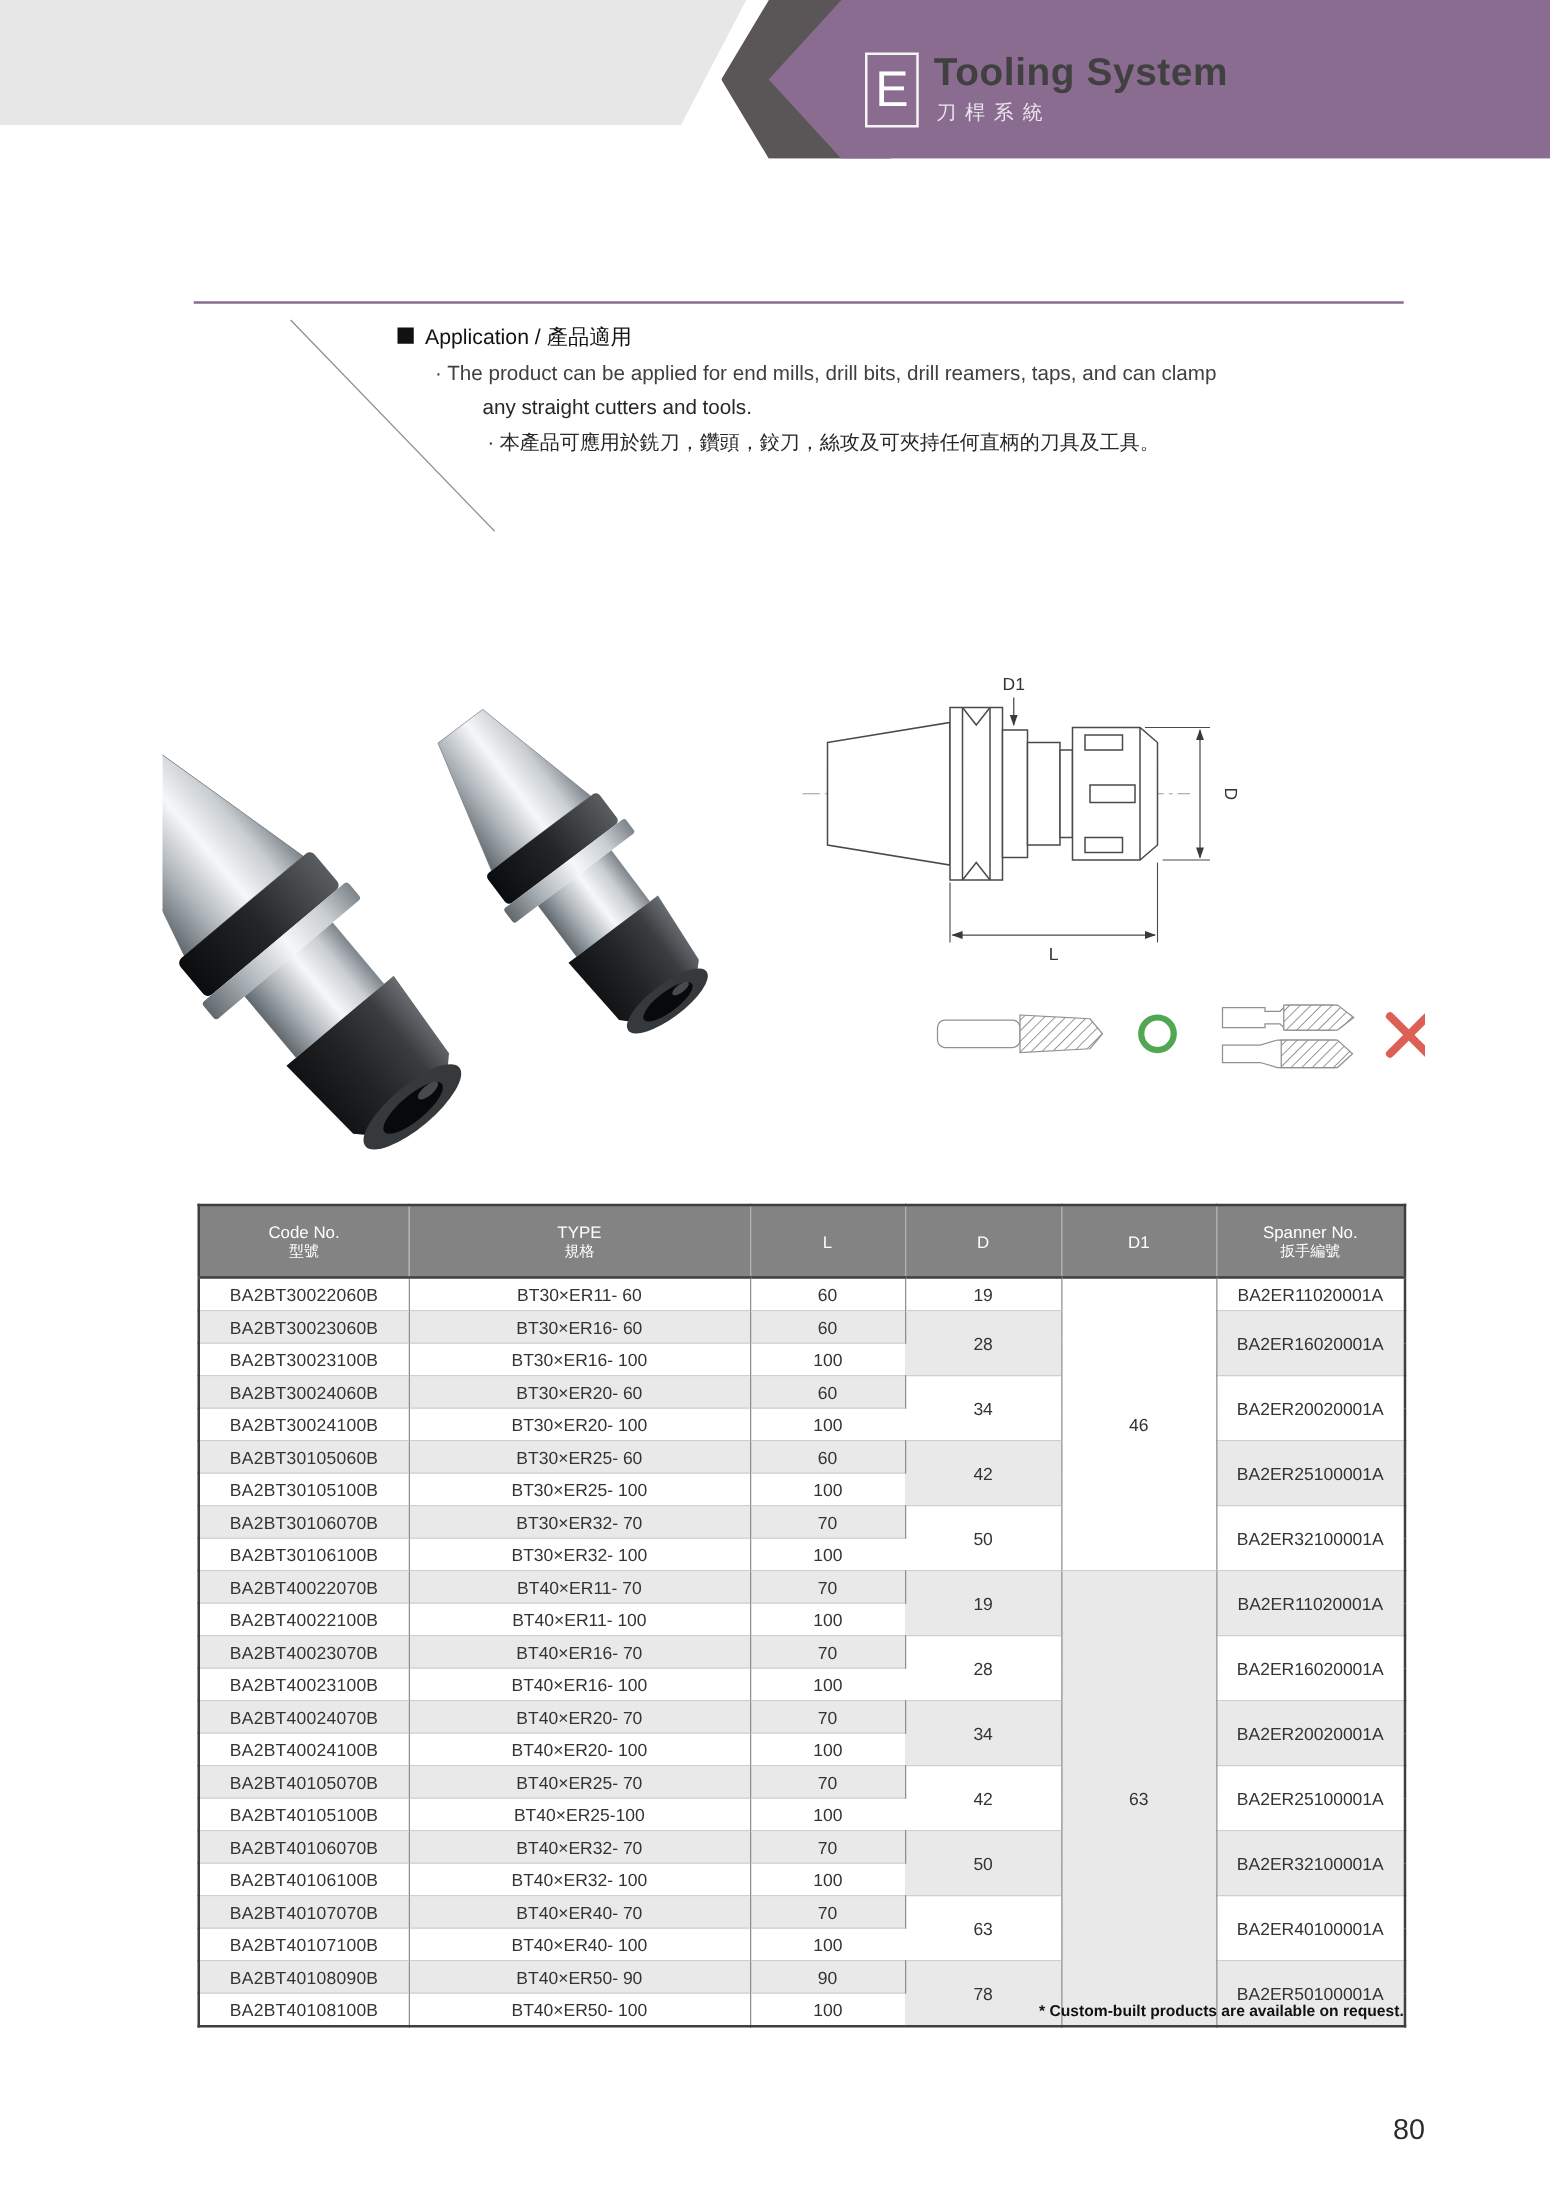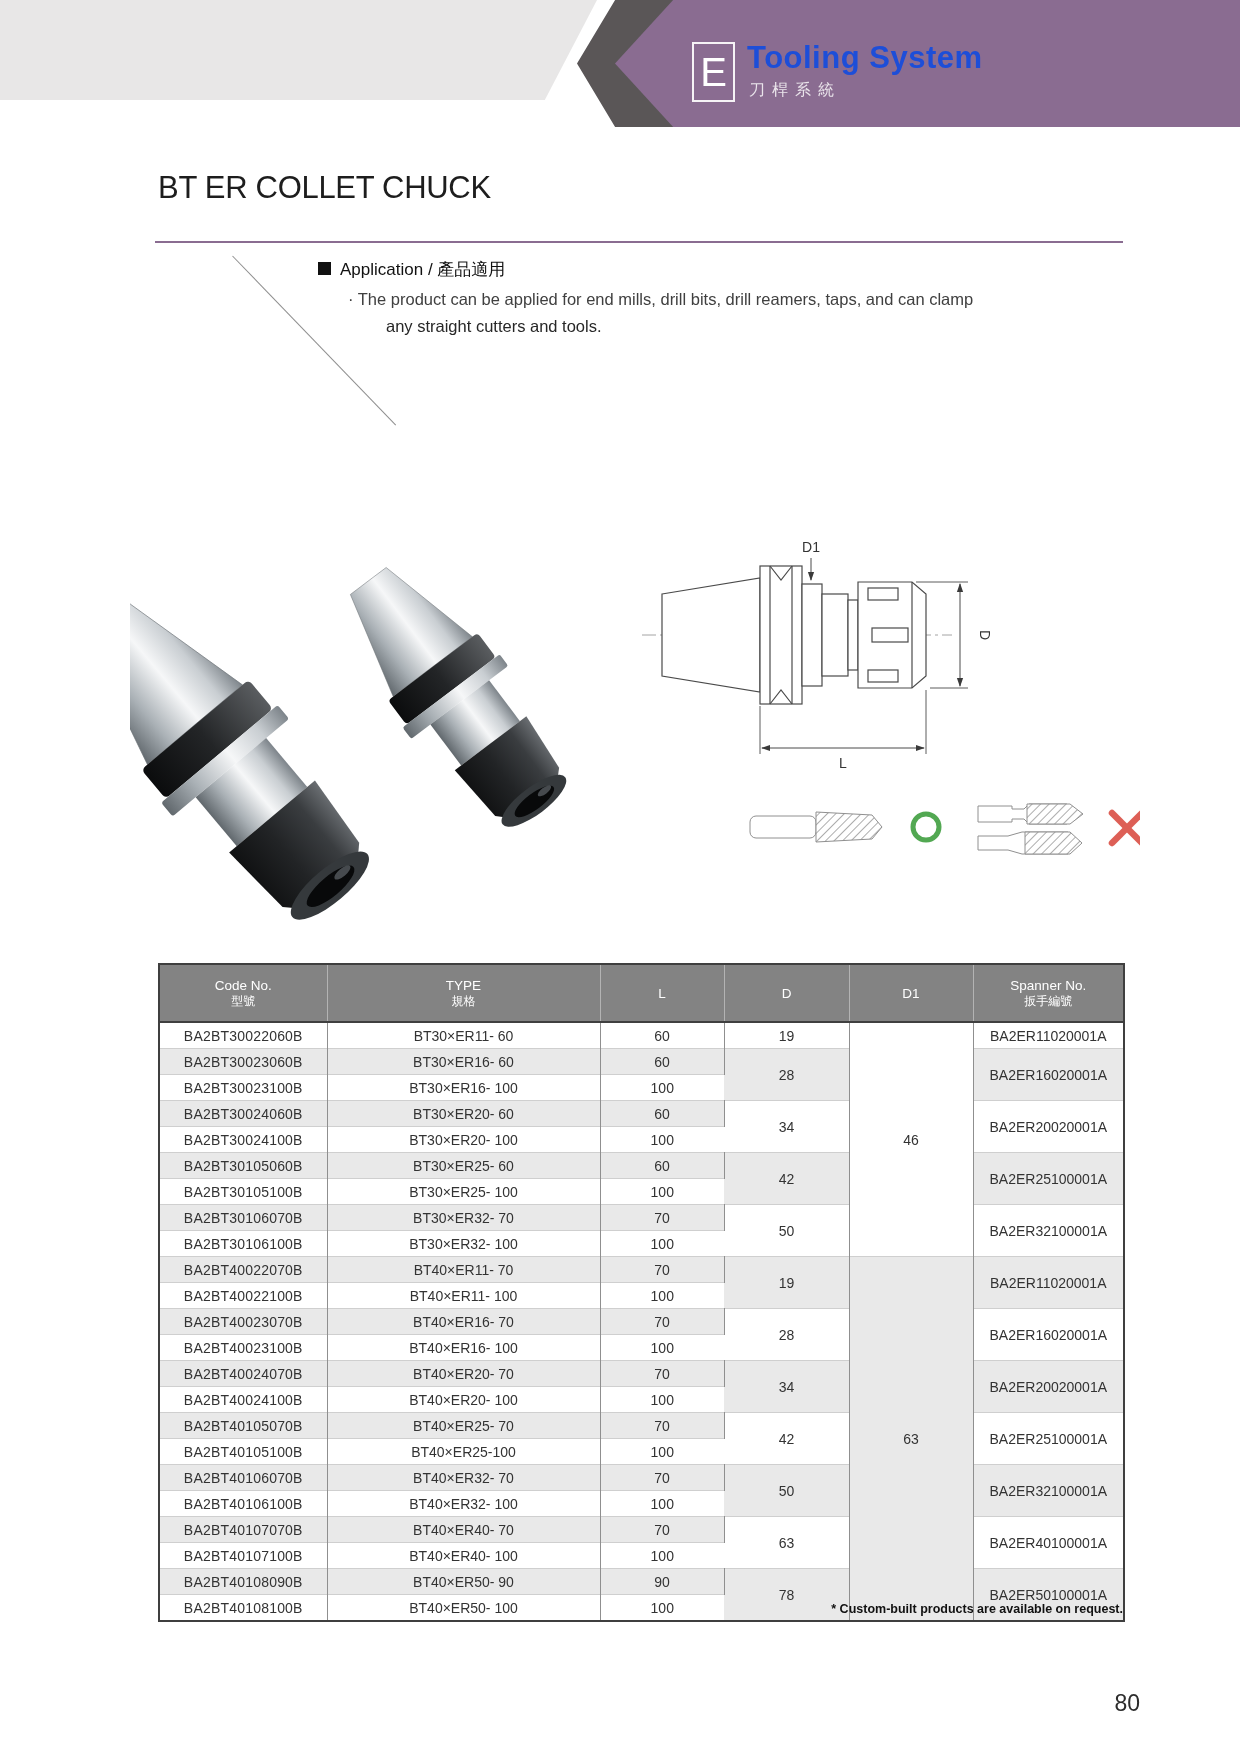--- a/index.html
+++ b/index.html
@@ -8,21 +8,21 @@
   
   .hdr{position:absolute;left:0;top:0;width:1240px;height:127px;}
   .hdr-gray{position:absolute;left:0;top:0;width:600px;height:100px;background:#e8e7e7;
             clip-path:polygon(0 0,99.5% 0,90.8% 100%,0 100%);}
   .hdr-dark{position:absolute;left:577px;top:0;width:136px;height:127px;background:#5a5657;
             clip-path:polygon(28% 0,100% 0,52% 50%,100% 100%,28% 100%,0 50%);}
   .hdr-purple{position:absolute;left:615px;top:0;width:625px;height:127px;background:var(--accent,#8a6c91);
             clip-path:polygon(9.3% 0,100% 0,100% 100%,9.3% 100%,0 50%);}
   .e-box{position:absolute;left:692px;top:42px;width:39px;height:56px;border:2px solid rgba(255,255,255,.92);
          display:flex;align-items:center;justify-content:center;color:#fff;font-size:40px;font-weight:400;}
-  .hdr-title{position:absolute;left:747px;top:40px;font-size:31px;font-weight:bold;color:#1d4ed8;letter-spacing:.5px;}
+  .hdr-title{position:absolute;left:747px;top:40px;font-size:31px;font-weight:bold;color:#404040;letter-spacing:.5px;}
   .hdr-sub{position:absolute;left:749px;top:80px;font-size:16px;color:rgba(255,255,255,.82);letter-spacing:7px;}
   
   .product-title{position:absolute;left:158px;top:170px;font-size:31px;font-weight:400;color:#1d1d1d;letter-spacing:-.3px;}
   .subtitle{position:absolute;left:158px;top:213px;font-size:17px;color:#1d1d1d;white-space:nowrap;}
   .subtitle .zh{margin-right:34px;}
   .subtitle .bold{font-weight:bold;}
   .rule{position:absolute;left:155px;top:241px;width:968px;height:2px;background:var(--accent,#8a6c91);}
   
   .diag-line{position:absolute;left:232px;top:256px;width:1px;height:235px;background:#8f8f8f;
              transform:rotate(-44deg);transform-origin:top center;}
@@ -62,29 +62,29 @@
     <div class="hdr-gray"></div>
     <div class="hdr-dark"></div>
     <div class="hdr-purple"></div>
     <div class="e-box">
       <span>E</span>
     </div>
     <div class="hdr-title">Tooling System</div>
     <div class="hdr-sub">刀桿系統</div>
   </div>
 
-  <div class="product-title">BT ER COLLET CHUCK</div>
   <div class="rule"></div>
 
   <div class="diag-line"></div>
   <div class="app-head">
     <span class="sq"></span><span>Application / 產品適用</span>
   </div>
   <div class="app-en1">· The product can be applied for end mills, drill bits, drill reamers, taps, and can clamp</div>
   <div class="app-en2">any straight cutters and tools.</div>
+  <div class="app-zh">· 本產品可應用於銑刀，鑽頭，鉸刀，絲攻及可夾持任何直柄的刀具及工具。</div>
 
   <svg class="fig" viewBox="0 0 1010 460">
     <defs>
       <linearGradient id="gSteel" x1="0" y1="0" x2="0" y2="1">
         <stop offset="0" stop-color="#7d848a"></stop>
           <stop offset="0.2" stop-color="#c9ced2"></stop>
         <stop offset="0.45" stop-color="#f6f7f8"></stop>
           <stop offset="0.75" stop-color="#a9b0b5"></stop>
         <stop offset="1" stop-color="#61686d"></stop>
       </linearGradient>

